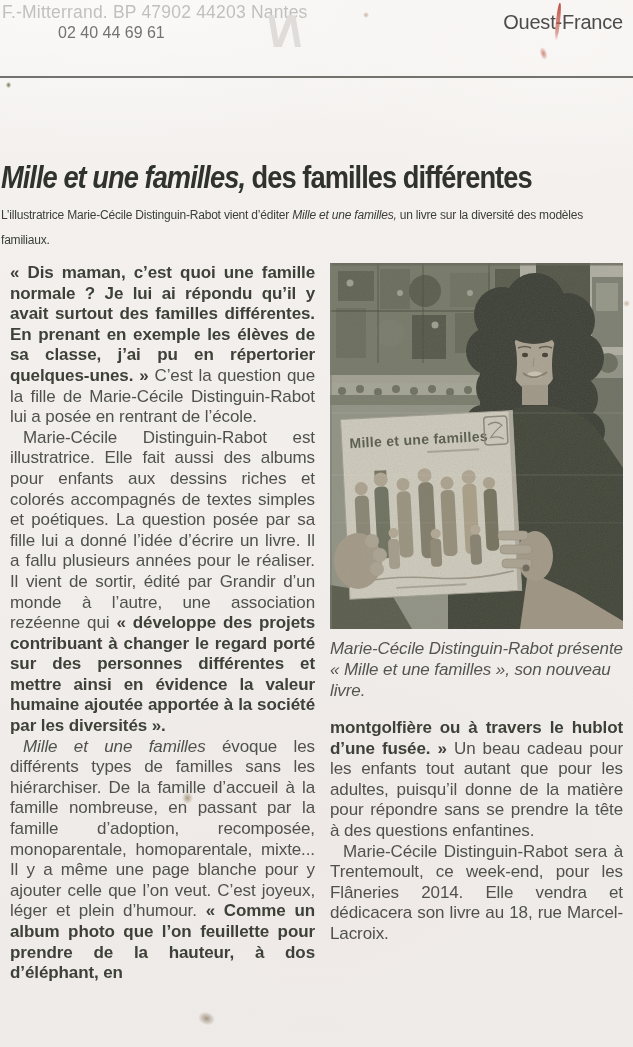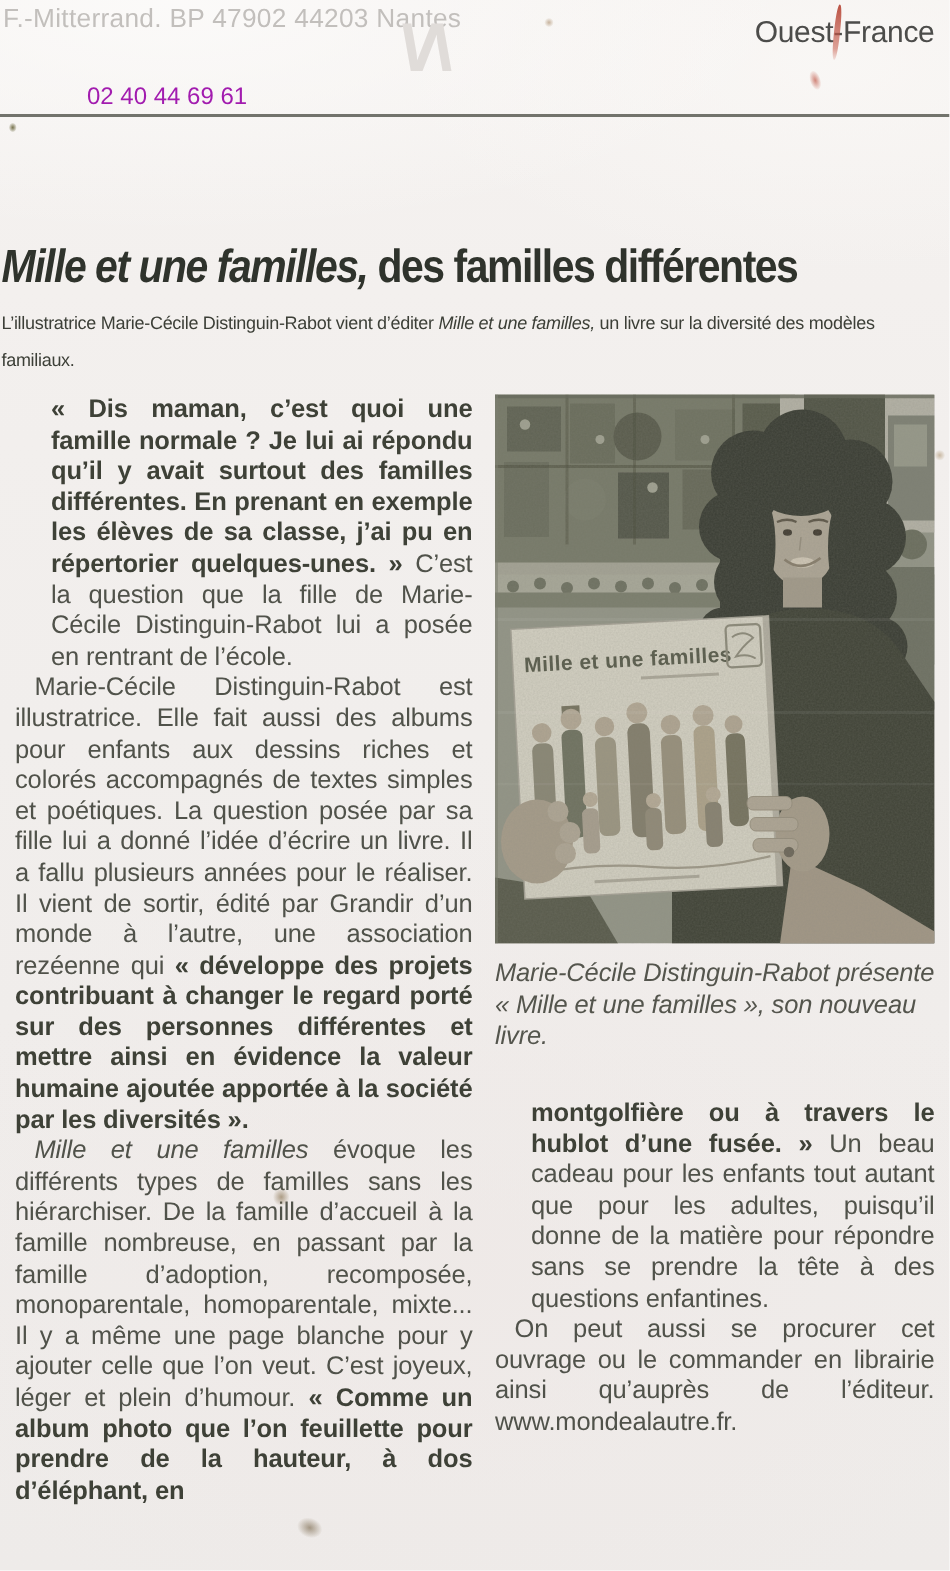--- a/index.html
+++ b/index.html
@@ -8,21 +8,21 @@
     font-family:"Liberation Sans",sans-serif;
     background:
       radial-gradient(ellipse 700px 260px at 18% 0%, rgba(252,251,250,.9) 0%, rgba(252,251,250,0) 60%),
       radial-gradient(ellipse 420px 200px at 88% 4%, rgba(250,248,246,.8) 0%, rgba(250,248,246,0) 70%),
       radial-gradient(ellipse 500px 400px at 50% 80%, rgba(238,231,229,.55) 0%, rgba(238,231,229,0) 75%),
       linear-gradient(180deg,#f5f2f0 0%,#f2efed 28%,#f0edeb 65%,#eeebe9 100%);
   }
   .abs{position:absolute;}
   
   .faded1{left:2px;top:2px;font-size:17.5px;color:#c2bfbc;letter-spacing:.2px;}
-  .faded2{left:58px;top:24px;font-size:16px;color:#a21caf;margin-top:32px;}
+  .faded2{left:58px;top:24px;font-size:16px;color:#737373;}
   .watermark{left:268px;top:8px;font-size:46px;font-weight:bold;color:#e0dcd9;
     transform:scaleX(-1) skewX(-10deg);line-height:1;}
   .header-right{right:10px;top:11px;text-align:right;color:#4c4c4a;font-size:20px;line-height:23.5px;letter-spacing:-.2px;}
   .red-stroke{left:556px;top:3px;width:4px;height:37px;border-radius:45%;
     background:linear-gradient(180deg,rgba(180,64,48,.9) 0%,rgba(203,104,88,.6) 80%,rgba(203,104,88,.15) 100%);
     transform:rotate(6deg);}
   .red-dot{left:540px;top:47px;width:7px;height:13px;border-radius:50%;
     background:radial-gradient(rgba(192,88,72,.7) 0%,rgba(192,88,72,0) 75%);transform:rotate(-18deg);}
   .header-rule{left:0;top:76px;width:633px;height:1.7px;background:#5b5c54;opacity:.85;}
   .rule-dot{left:6px;top:82px;width:5px;height:6px;border-radius:50%;
@@ -33,27 +33,27 @@
      letter-spacing:-1.1px;white-space:nowrap;transform:scaleX(.88);transform-origin:left center;}
   h1 .ital{font-style:italic;}
   .standfirst{margin:8px 0 0 0;font-size:12px;line-height:24.5px;color:#3c3f37;letter-spacing:-.2px;}
   
   .columns{left:10px;top:263px;width:613px;display:flex;gap:15px;}
   .col{font-size:17px;line-height:20.6px;color:#50524a;text-align:justify;
        letter-spacing:-.1px;hyphens:auto;-webkit-hyphens:auto;}
   .col-left{width:305px;}
   .col-right{width:293px;}
   .col p{margin:0;text-indent:13px;}
-  .col p.noindent{text-indent:0;margin-left:24px;}
+  .col p.noindent{text-indent:0;}
   .seg-bold{font-weight:700;color:#3e4137;}
   .seg-italic{font-style:italic;}
   
   figure{margin:0;}
   figcaption{font-style:italic;font-size:17px;line-height:21px;color:#54554d;
-    margin:9px 0 31px 0;text-align:left;text-indent:0;}
+    margin:9px 0 17px 0;text-align:left;text-indent:0;}
   .photo-svg{display:block;}
   
   .stain{border-radius:50%;}
   .stain1{left:182px;top:792px;width:11px;height:12px;
     background:radial-gradient(rgba(118,92,52,.55),rgba(118,92,52,0) 72%);}
   .stain2{left:198px;top:1012px;width:17px;height:13px;
     background:radial-gradient(rgba(102,82,50,.55),rgba(102,82,50,0) 72%);transform:rotate(20deg);}
   .stain3{left:623px;top:300px;width:7px;height:7px;
     background:radial-gradient(rgba(160,130,88,.5),rgba(160,130,88,0) 75%);}
   .stain4{left:363px;top:12px;width:6px;height:6px;
@@ -230,20 +230,20 @@
           <rect x="0" y="259" width="293" height="1.5" fill="#ffffff" opacity=".06"></rect>
           <rect x="0" y="0" width="293" height="366" fill="#747760" opacity=".08"></rect>
           <rect x="0" y="0" width="293" height="366" filter="url(#grain)" opacity=".5"></rect>
           <rect x="0" y="0" width="293" height="2.5" fill="#676a5c" opacity=".75"></rect>
           <rect x="0" y="0" width="2" height="366" fill="#7b7e70" opacity=".5"></rect>
         </g>
       </svg>
       <figcaption>Marie-Cécile Distinguin-Rabot présente « Mille et une familles », son nouveau livre.</figcaption>
     </figure>
     <p class="noindent"><span class="seg-bold">montgolfière ou à travers le hublot d’une fusée. » </span><span class="seg-normal">Un beau cadeau pour les enfants tout autant que pour les adultes, puisqu’il donne de la matière pour répondre sans se prendre la tête à des questions enfantines.</span></p>
-    <p><span class="seg-normal">On peut aussi se procurer cet ouvrage ou le commander en librairie ainsi qu’auprès de l’éditeur. www.mondealautre.fr.</span></p>
+    <p><span class="seg-normal">Marie-Cécile Distinguin-Rabot sera à Trentemoult, ce week-end, pour les Flâneries 2014. Elle vendra et dédicacera son livre au 18, rue Marcel-Lacroix.</span></p>
   </div>
 </div>
 
 <div class="abs stain stain1"></div>
 <div class="abs stain stain2"></div>
 <div class="abs stain stain3"></div>
 <div class="abs stain stain4"></div>
 
 </body></html>

